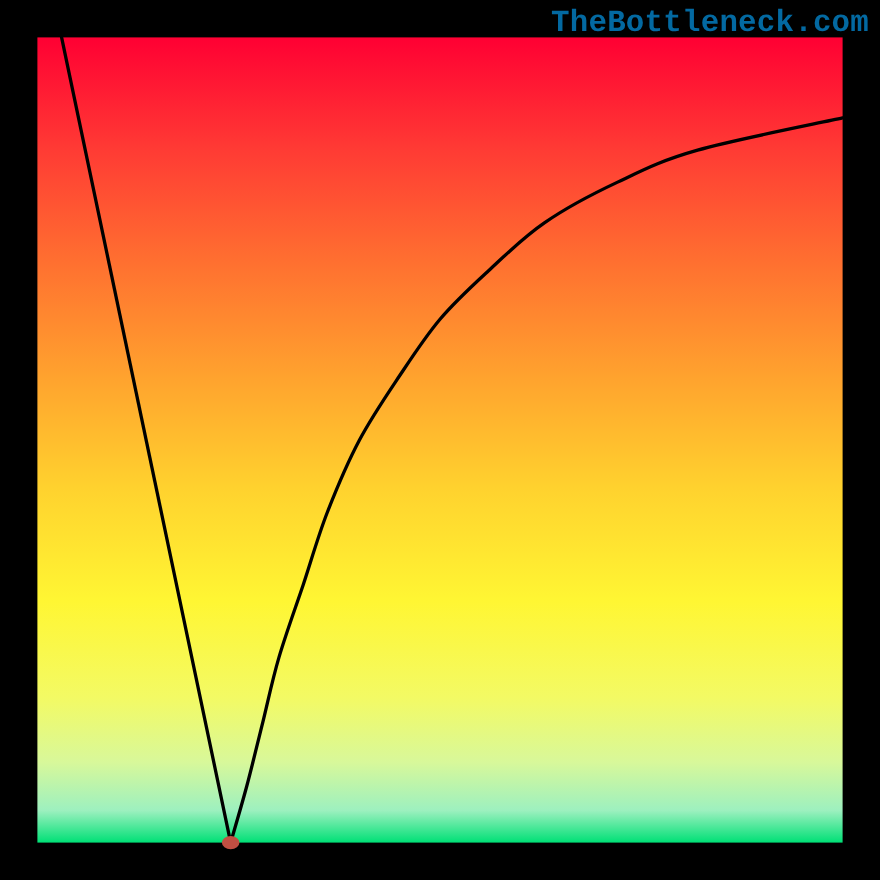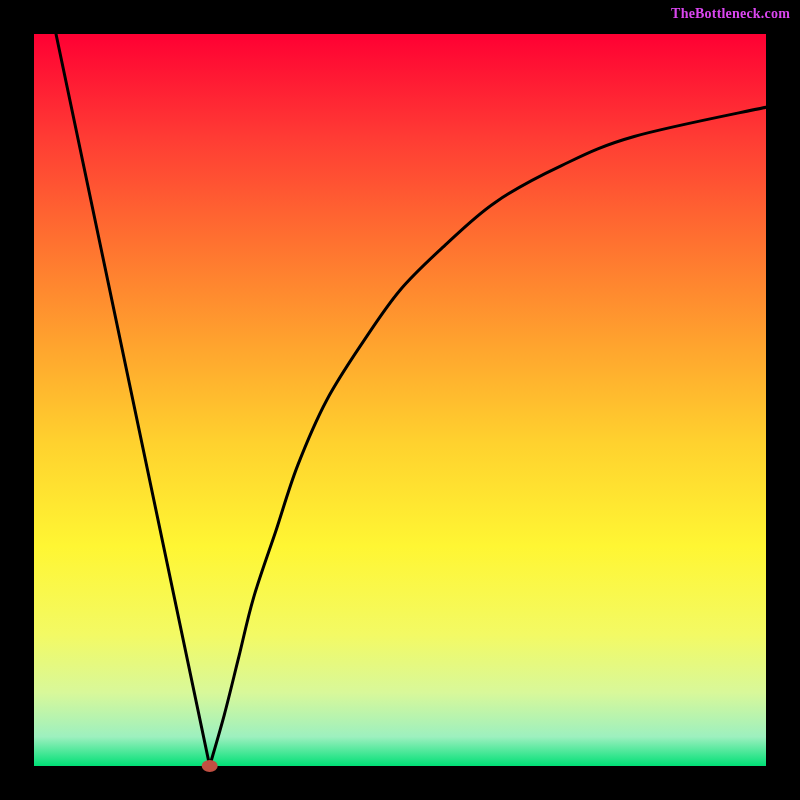--- a/index.html
+++ b/index.html
@@ -40,23 +40,23 @@
     left: 0;
     top: 0;
     width: 732px;
     height: 732px;
     overflow: visible;
   }
   .watermark {
     position: absolute;
     top: 6px;
     right: 10px;
-    font-family: Liberation Serif, serif;
-    font-size: 14px;
-    color: #d946ef;
+    font-family: Liberation Mono, monospace;
+    font-size: 28px;
+    color: #0369a1;
     font-weight: 600;
     letter-spacing: 0.2px;
   }
 </style>
 </head>
 <body>
 
 <div class="chart-wrap">
   <div class="watermark">TheBottleneck.com</div>
 

